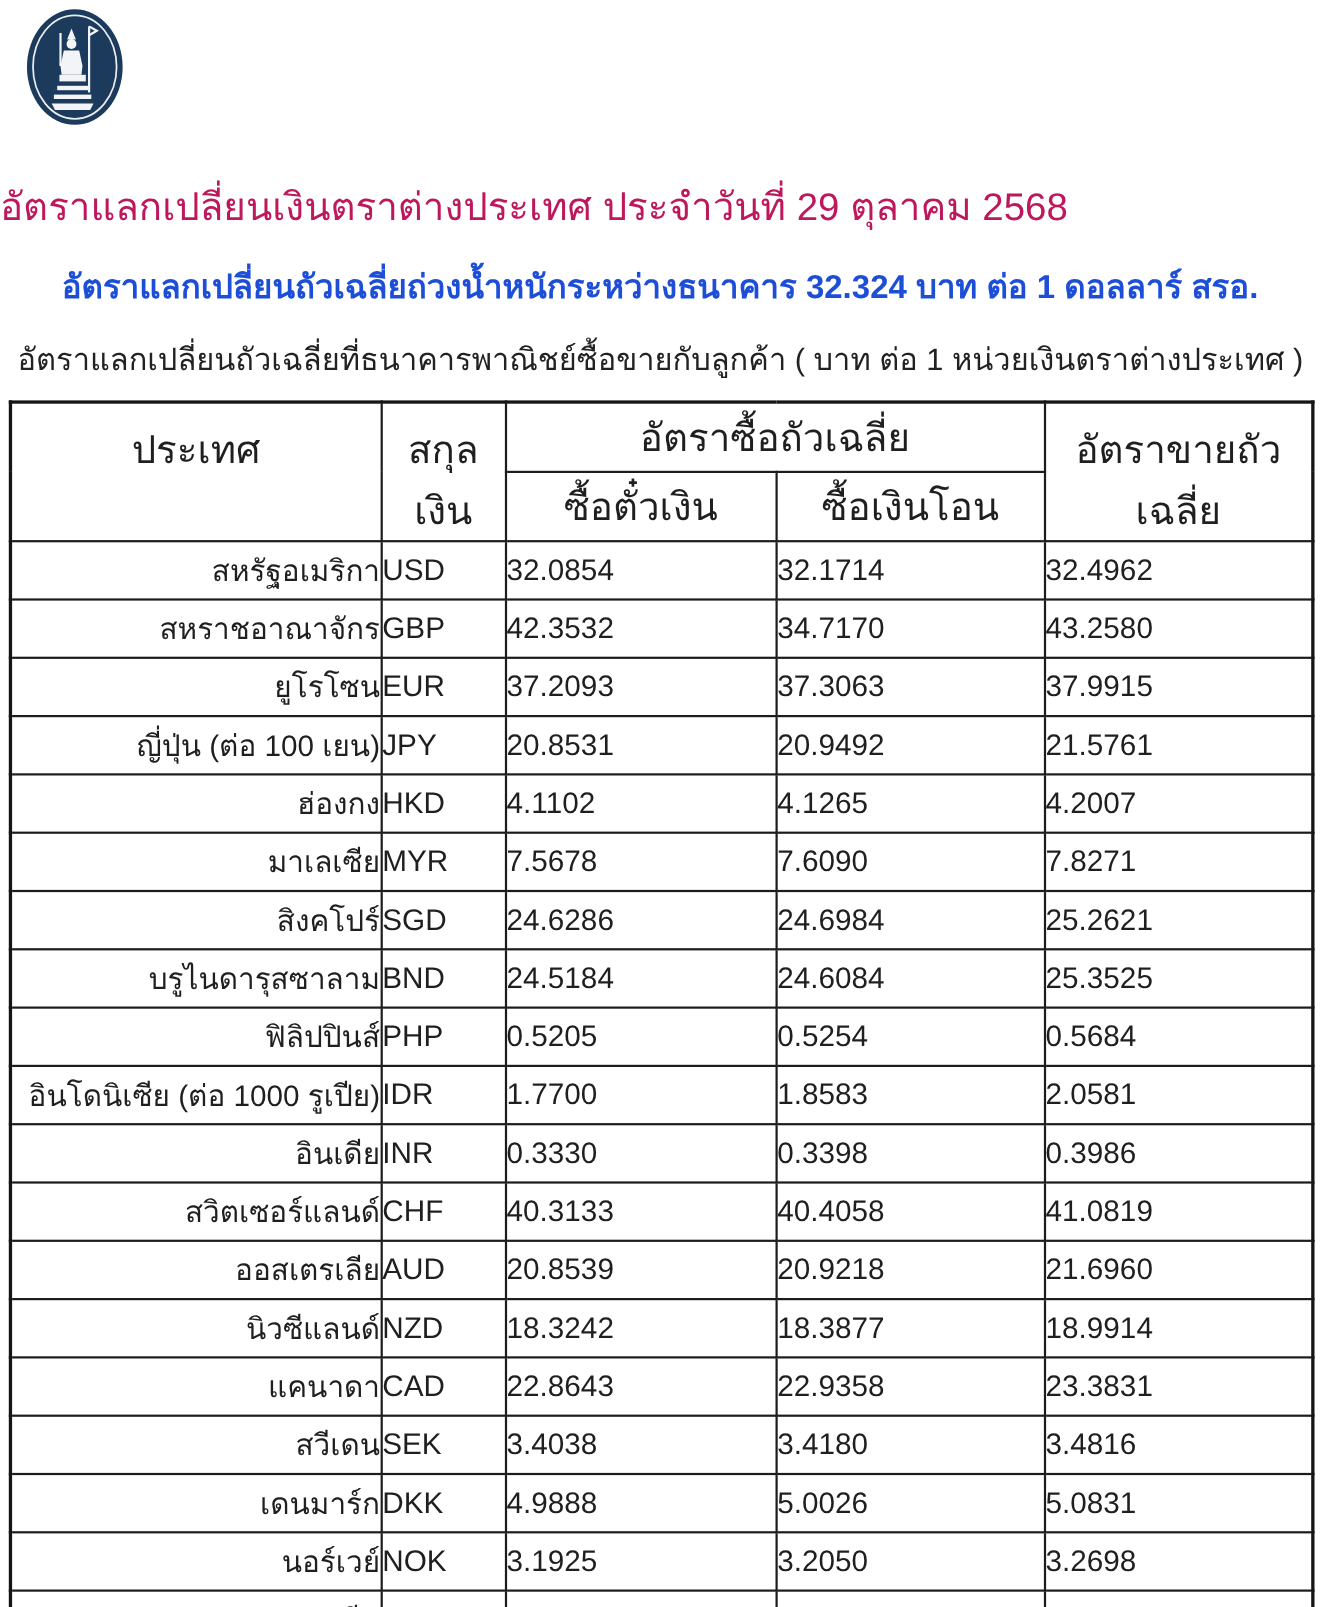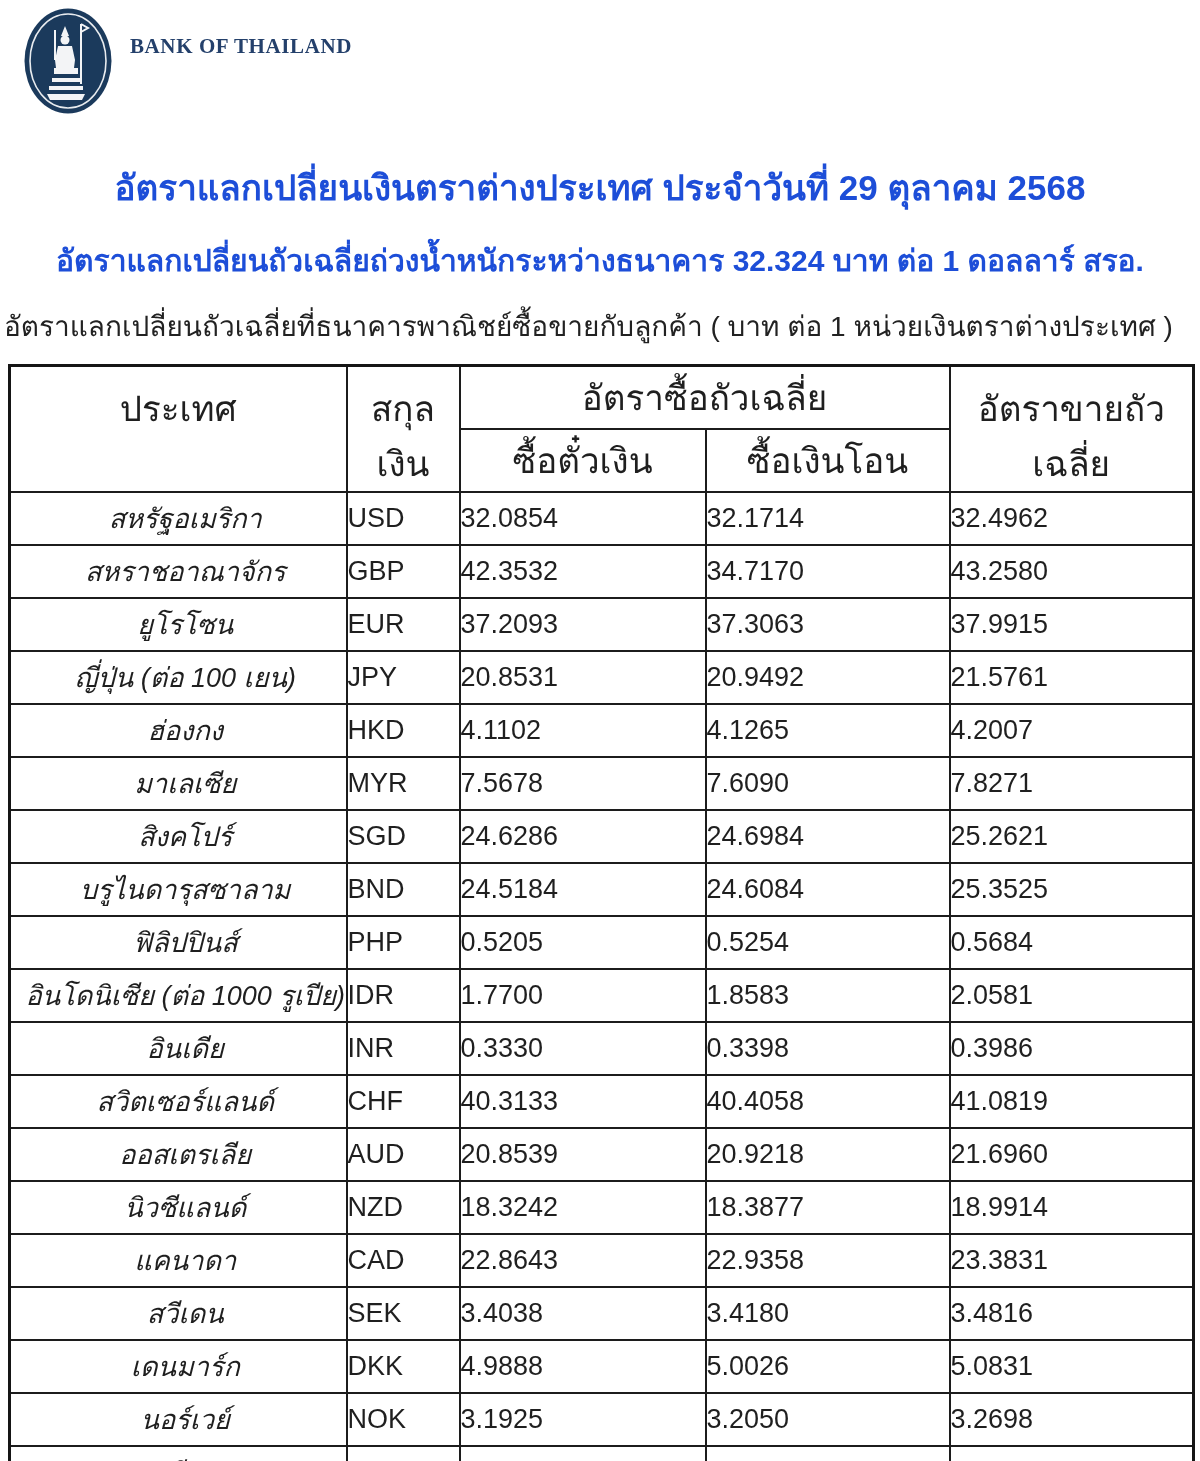--- a/index.html
+++ b/index.html
@@ -29,38 +29,38 @@
   .brand-en {
     font-family: "Liberation Serif", "DejaVu Serif", serif;
     font-size: 21px;
     font-weight: 700;
     letter-spacing: 0.6px;
     color: #24406b;
     margin-top: 2px;
   }
   
   .title {
-    text-align: center;
+    text-align: left;
     font-size: 35px;
-    font-weight: 700;
-    color: #1d4ed8;
+    font-weight: 400;
+    color: #be185d;
     margin-top: 30px;
   }
   .subtitle {
     text-align: center;
     font-size: 30px;
     font-weight: 600;
     color: #1d4ed8;
     margin-top: 22px;
   }
   .note {
     font-size: 28px;
     font-weight: 500;
     color: #222222;
-    margin: 20px 0 0 4px;
+    margin: 20px 0 0 16px;
   }
   
   table.rates {
     border-collapse: collapse;
     table-layout: fixed;
     width: 1184px;
     margin: 16px 8px 0 8px;
     border: 3px solid #151515;
   }
   table.rates th, table.rates td {
@@ -79,21 +79,21 @@
   col.c-country  { width: 337px; }
   col.c-currency { width: 113px; }
   col.c-sight    { width: 246px; }
   col.c-transfer { width: 244px; }
   col.c-selling  { width: 244px; }
   table.rates td {
     height: 53px;
     font-size: 27px;
     color: #1f1f1f;
   }
-  .td-country  { text-align: center;  padding-left: 14px; font-style: italic; }
+  .td-country  { text-align: right;  padding-left: 14px; }
   .td-currency { text-align: left; margin-left: 32px; }
   .td-num      { text-align: left; padding-right: 18px; }
 </style>
 </head>
 <body>
 
 <div class="brand">
   <svg class="brand-logo" viewBox="0 0 88 106" aria-hidden="true">
     <ellipse cx="44" cy="53" rx="43.5" ry="52.5" fill="#1b3a5c"></ellipse>
     <ellipse cx="44" cy="53" rx="38" ry="47" fill="none" stroke="#ffffff" stroke-width="1.6" opacity="0.9"></ellipse>
@@ -107,21 +107,20 @@
       <polygon points="41,18 45,28 37,28"></polygon>
       <circle cx="41" cy="32" r="4.5"></circle>
       <path d="M34 38 L48 38 L51 52 L50 60 L32 60 L31 52 Z"></path>
       <path d="M30 60 L54 60 L54 66 L30 66 Z"></path>
       <rect x="28" y="70" width="28" height="4"></rect>
       <rect x="25" y="78" width="34" height="4"></rect>
       <path d="M23 86 L61 86 L58 92 L26 92 Z"></path>
     </g>
   </svg>
   <div class="brand-text">
-    <div class="brand-en">BANK OF THAILAND</div>
   </div>
 </div>
 
 <div class="title">อัตราแลกเปลี่ยนเงินตราต่างประเทศ ประจำวันที่ 29 ตุลาคม 2568</div>
 <div class="subtitle">อัตราแลกเปลี่ยนถัวเฉลี่ยถ่วงน้ำหนักระหว่างธนาคาร 32.324 บาท ต่อ 1 ดอลลาร์ สรอ.</div>
 <div class="note">อัตราแลกเปลี่ยนถัวเฉลี่ยที่ธนาคารพาณิชย์ซื้อขายกับลูกค้า ( บาท ต่อ 1 หน่วยเงินตราต่างประเทศ )</div>
 
 <table class="rates">
   <colgroup>
     <col class="c-country">

